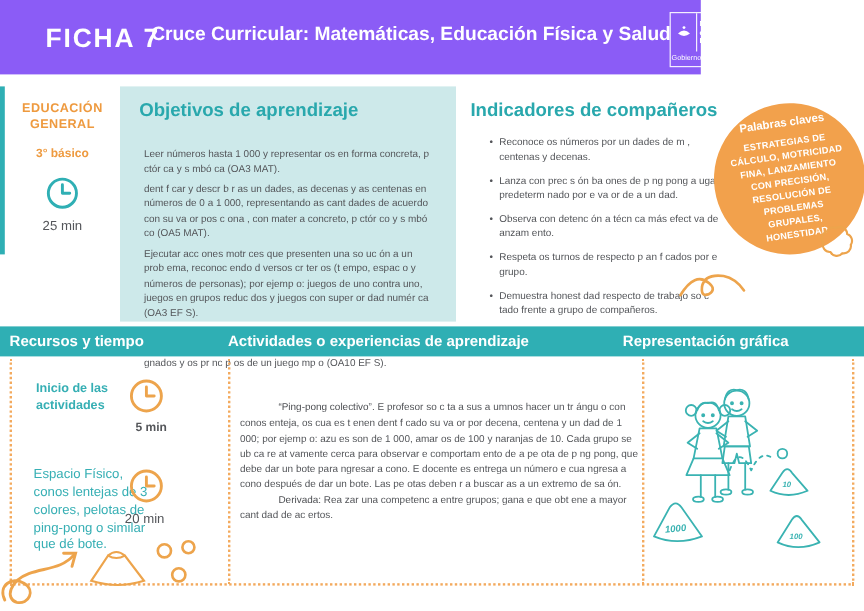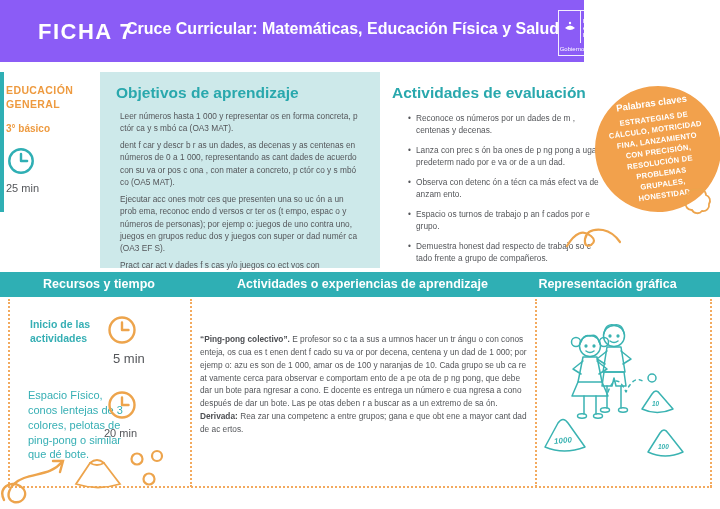--- a/index.html
+++ b/index.html
@@ -17,73 +17,73 @@
             border-right:1px solid rgba(255,255,255,.9);display:flex;align-items:center;justify-content:center;}
   .gov-right{position:absolute;left:24px;top:7px;font-size:6px;line-height:1.15;color:#ffffff;font-weight:700;}
   .gov-footer{position:absolute;right:3px;bottom:3px;font-size:6px;color:#ffffff;}
   .uce-block{position:absolute;left:620px;top:24px;color:#ffffff;}
   .uce-acronym{font-size:13px;font-weight:800;letter-spacing:1px;}
   .uce-sub{margin-top:2px;font-size:6px;line-height:1.2;opacity:.95;}
   .uce-doodle{position:absolute;left:24px;top:-22px;}
 
   
   .left-stripe{position:absolute;left:0;top:72px;width:4px;height:140px;background:#2fafb4;}
-  .sidebar{position:absolute;left:6px;top:84px;width:92px;text-align:left;}
+  .sidebar{position:absolute;left:6px;top:84px;width:92px;text-align:center;}
   .sb-program{font-size:10.5px;font-weight:800;color:#ee9a3f;line-height:1.3;letter-spacing:.4px;}
   .sb-grade{margin-top:12px;font-size:10px;font-weight:700;color:#ee9a3f;}
   .sb-clock{margin-top:12px;}
   .sb-duration{margin-top:2px;font-size:11px;color:#54565a;}
 
   .objetivos{position:absolute;left:100px;top:72px;width:280px;height:196px;
              background:#cde9ea;box-sizing:border-box;padding:12px 16px;}
-  .sec-title{margin:0 0 8px 0;font-size:15.5px;font-weight:800;color:#29a8ad;}
+  .sec-title{margin:0 0 20px 0;font-size:15.5px;font-weight:800;color:#29a8ad;}
   .objetivos p{margin:4px;font-size:8.3px;line-height:1.5;color:#54565a;}
 
   .indicadores{position:absolute;left:392px;top:84px;width:208px;}
   .indicadores ul{list-style:none;margin:10px 0 0 16px;padding:0;}
   .indicadores li{position:relative;padding-left:8px;margin-bottom:8px;
                   font-size:8.3px;line-height:1.45;color:#54565a;}
   .indicadores li::before{content:"•";position:absolute;left:0;top:0;color:#54565a;}
 
   .kw-circle{position:absolute;left:595px;top:86px;width:126px;height:126px;border-radius:50%;
              background:#f2a14c;transform:rotate(-8deg);display:flex;flex-direction:column;
              align-items:center;justify-content:center;box-sizing:border-box;padding:12px 14px;
              text-align:center;color:#ffffff;}
   .kw-title{font-size:9.5px;font-weight:600;margin-bottom:5px;}
   .kw-text{font-size:7.6px;font-weight:800;line-height:1.45;letter-spacing:.2px;}
   .flower-doodle{position:absolute;left:676px;top:182px;}
   .squiggle-doodle{position:absolute;left:563px;top:224px;}
 
   
   .colbar{position:absolute;left:0;top:272px;width:720px;height:25px;background:#2fafb4;}
-  .colbar .col-label{position:absolute;top:0;height:25px;line-height:25px;text-align:center;
+  .colbar .col-label{position:absolute;top:0;height:25px;line-height:25px;text-align:left;
                      font-size:12.5px;font-weight:800;color:#ffffff;}
   .col-label.c1{left:8px;width:182px;}
   .col-label.c2{left:190px;width:345px;}
   .col-label.c3{left:519px;width:177px;}
 
   
   .vdash{position:absolute;top:299px;height:188px;width:0;border-left:2px dotted #f3aa5e;}
   .hdash{position:absolute;left:8px;top:486px;width:704px;height:0;border-top:2px dotted #f3aa5e;}
 
   .inicio-label{position:absolute;left:30px;top:318px;width:86px;font-size:10.5px;font-weight:700;
                 color:#36afb4;line-height:1.3;}
   .clock-5{position:absolute;left:106px;top:314px;}
-  .t5{position:absolute;left:113px;top:351px;font-size:13px;color:#54565a;}
+  .t5{position:absolute;left:113px;top:351px;font-size:10px;color:#54565a;font-weight:bold;}
   .materiales{position:absolute;left:28px;top:388px;width:98px;font-size:11px;font-weight:400;
               color:#36afb4;line-height:1.35;}
   .clock-20{position:absolute;left:106px;top:389px;}
   .t20{position:absolute;left:104px;top:427px;font-size:11px;color:#54565a;}
   .swirl-doodle{position:absolute;left:0px;top:446px;}
   .cone-doodle{position:absolute;left:70px;top:454px;}
   .balls-doodle{position:absolute;left:126px;top:446px;}
 
   .actividad{position:absolute;left:200px;top:333px;width:332px;font-size:8.3px;
              line-height:1.55;color:#54565a;}
-  .actividad .bold{font-weight:700;color:#4c4e52;}
+  .actividad .bold{font-weight:400;color:#4c4e52;margin-left:32px;}
 
   .illustration{position:absolute;left:540px;top:300px;}
 </style>
 </head>
 <body>
 
 <div class="page">
 
   <header class="topbar">
     <div class="ficha">FICHA 7</div>
@@ -142,26 +142,26 @@
 
   <section class="objetivos">
     <h2 class="sec-title">Objetivos de aprendizaje</h2>
     <p>Leer números hasta 1 000 y representar os en forma concreta, p ctór ca y s mbó ca (OA3 MAT).</p>
     <p>dent f car y descr b r  as un dades,  as decenas y  as centenas en números de 0 a 1 000, representando  as cant dades de acuerdo con su va or pos c ona , con mater a  concreto, p ctór co y s mbó co (OA5 MAT).</p>
     <p>Ejecutar acc ones motr ces que presenten una so uc ón a un prob ema, reconoc endo d versos cr ter os (t empo, espac o y números de personas); por ejemp o: juegos de uno contra uno, juegos en grupos reduc dos y juegos con super or dad numér ca (OA3 EF S).</p>
     <p>Pract car act v dades f s cas y/o juegos co ect vos con responsab  dad y honest dad, cump  endo  as reg as,  os ro es as gnados y  os pr nc p os de un juego  mp o (OA10 EF S).</p>
   </section>
 
   <section class="indicadores">
-    <h2 class="sec-title" style="margin:0;">Actividades de evaluación</h2>
+    <h2 class="sec-title" style="margin:0;">Indicadores de compañeros</h2>
     <ul>
       <li>Reconoce  os números por un dades de m  , centenas y decenas.</li>
       <li>Lanza con prec s ón ba ones de p ng  pong a   ugar predeterm nado por e  va or de  a un dad.</li>
       <li>Observa con detenc ón  a técn ca más efect va de  anzam ento.</li>
-      <li>Espacio  os turnos de trabajo p an f cados por e  grupo.</li>
+      <li>Respeta  os turnos de respecto p an f cados por e  grupo.</li>
       <li>Demuestra honest dad respecto de  trabajo so  c tado frente a  grupo de compañeros.</li>
     </ul>
   </section>
 
   <div class="kw-circle">
     <div class="kw-title">Palabras claves</div>
     <div class="kw-text">ESTRATEGIAS DE CÁLCULO, MOTRICIDAD FINA, LANZAMIENTO CON PRECISIÓN, RESOLUCIÓN DE PROBLEMAS GRUPALES, HONESTIDAD</div>
   </div>
 
   <svg class="flower-doodle" width="42" height="40" viewBox="0 0 42 40">

